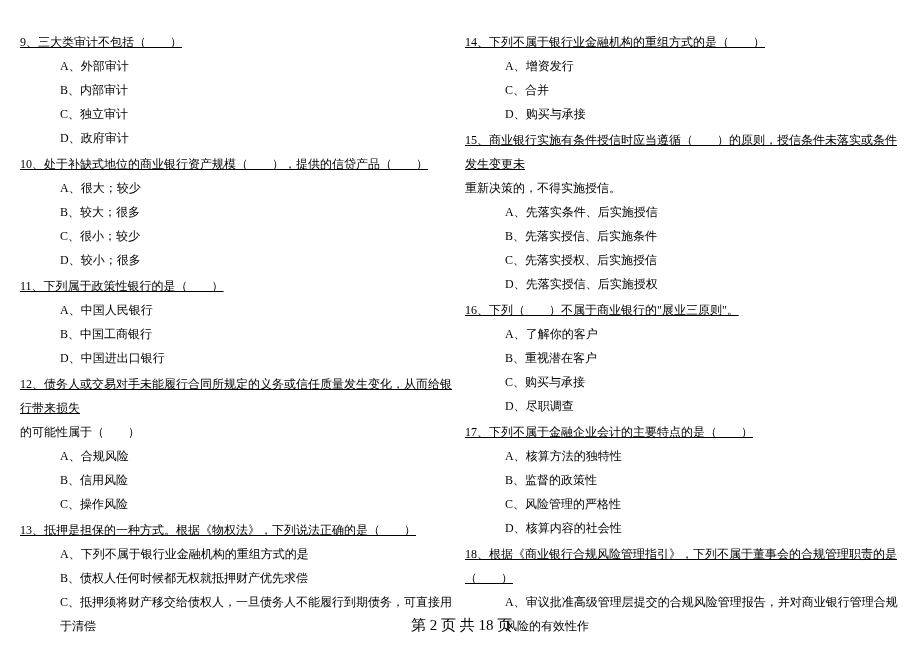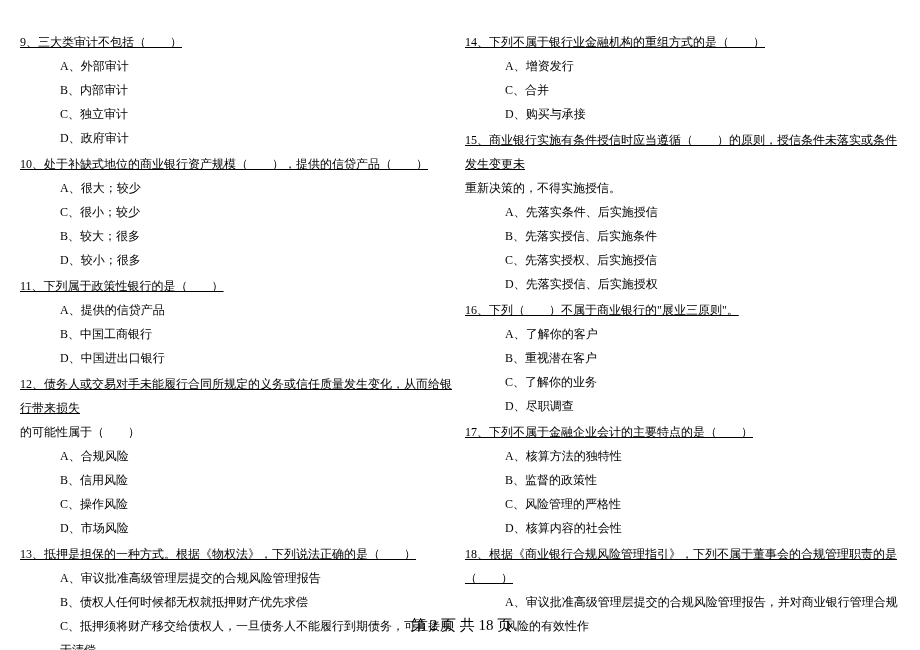--- a/index.html
+++ b/index.html
@@ -55,41 +55,40 @@
     <div class="question">
       <div class="question-stem">9、三大类审计不包括（　　）</div>
       <div class="option">A、外部审计</div>
       <div class="option">B、内部审计</div>
       <div class="option">C、独立审计</div>
       <div class="option">D、政府审计</div>
     </div>
     <div class="question">
       <div class="question-stem">10、处于补缺式地位的商业银行资产规模（　　），提供的信贷产品（　　）</div>
       <div class="option">A、很大；较少</div>
+      <div class="option">B、较大；很多</div>
       <div class="option">C、很小；较少</div>
-      <div class="option">B、较大；很多</div>
       <div class="option">D、较小；很多</div>
     </div>
     <div class="question">
       <div class="question-stem">11、下列属于政策性银行的是（　　）</div>
-      <div class="option">A、提供的信贷产品</div>
+      <div class="option">A、中国人民银行</div>
       <div class="option">B、中国工商银行</div>
       <div class="option">D、中国进出口银行</div>
     </div>
     <div class="question">
       <div class="question-stem">12、债务人或交易对手未能履行合同所规定的义务或信任质量发生变化，从而给银行带来损失</div>
       <div class="continuation">的可能性属于（　　）</div>
       <div class="option">A、合规风险</div>
       <div class="option">B、信用风险</div>
       <div class="option">C、操作风险</div>
-      <div class="option">D、市场风险</div>
     </div>
     <div class="question">
       <div class="question-stem">13、抵押是担保的一种方式。根据《物权法》，下列说法正确的是（　　）</div>
-      <div class="option">A、审议批准高级管理层提交的合规风险管理报告</div>
+      <div class="option">A、下列不属于银行业金融机构的重组方式的是</div>
       <div class="option">B、债权人任何时候都无权就抵押财产优先求偿</div>
       <div class="option">C、抵押须将财产移交给债权人，一旦债务人不能履行到期债务，可直接用于清偿</div>
 
     </div>
   </div>
 
   <div class="column">
     <div class="question">
       <div class="question-stem">14、下列不属于银行业金融机构的重组方式的是（　　）</div>
       <div class="option">A、增资发行</div>
@@ -101,21 +100,21 @@
       <div class="continuation">重新决策的，不得实施授信。</div>
       <div class="option">A、先落实条件、后实施授信</div>
       <div class="option">B、先落实授信、后实施条件</div>
       <div class="option">C、先落实授权、后实施授信</div>
       <div class="option">D、先落实授信、后实施授权</div>
     </div>
     <div class="question">
       <div class="question-stem">16、下列（　　）不属于商业银行的"展业三原则"。</div>
       <div class="option">A、了解你的客户</div>
       <div class="option">B、重视潜在客户</div>
-      <div class="option">C、了解你的业务</div>
+      <div class="option">C、购买与承接</div>
       <div class="option">D、尽职调查</div>
     </div>
     <div class="question">
       <div class="question-stem">17、下列不属于金融企业会计的主要特点的是（　　）</div>
       <div class="option">A、核算方法的独特性</div>
       <div class="option">B、监督的政策性</div>
       <div class="option">C、风险管理的严格性</div>
       <div class="option">D、核算内容的社会性</div>
     </div>
     <div class="question">

